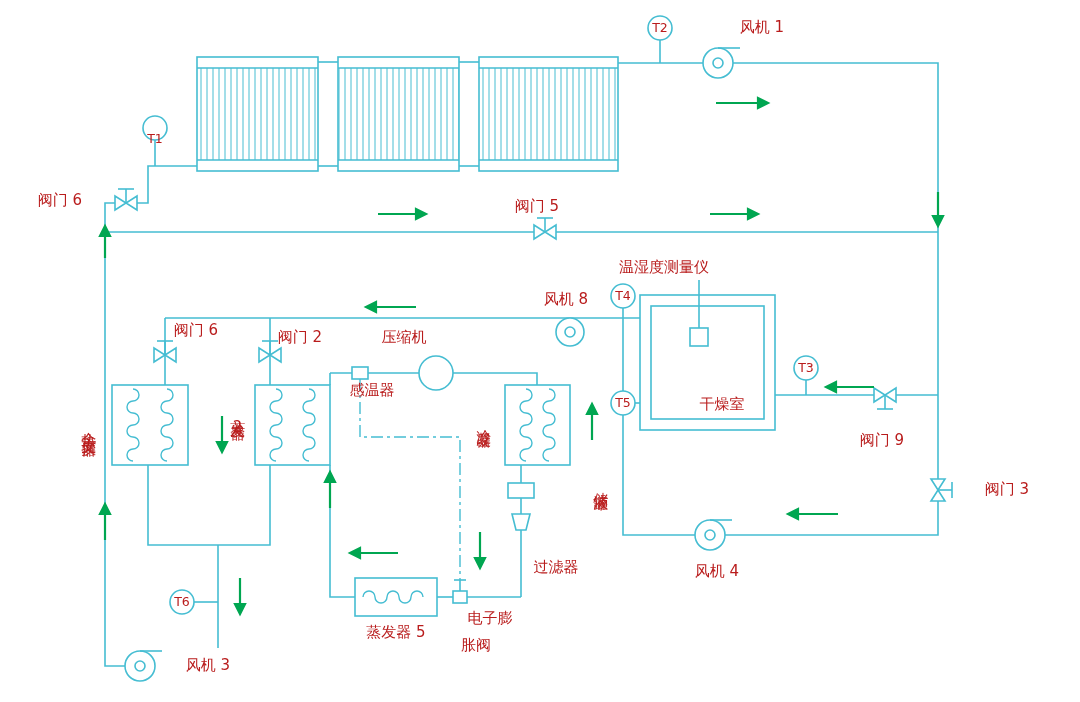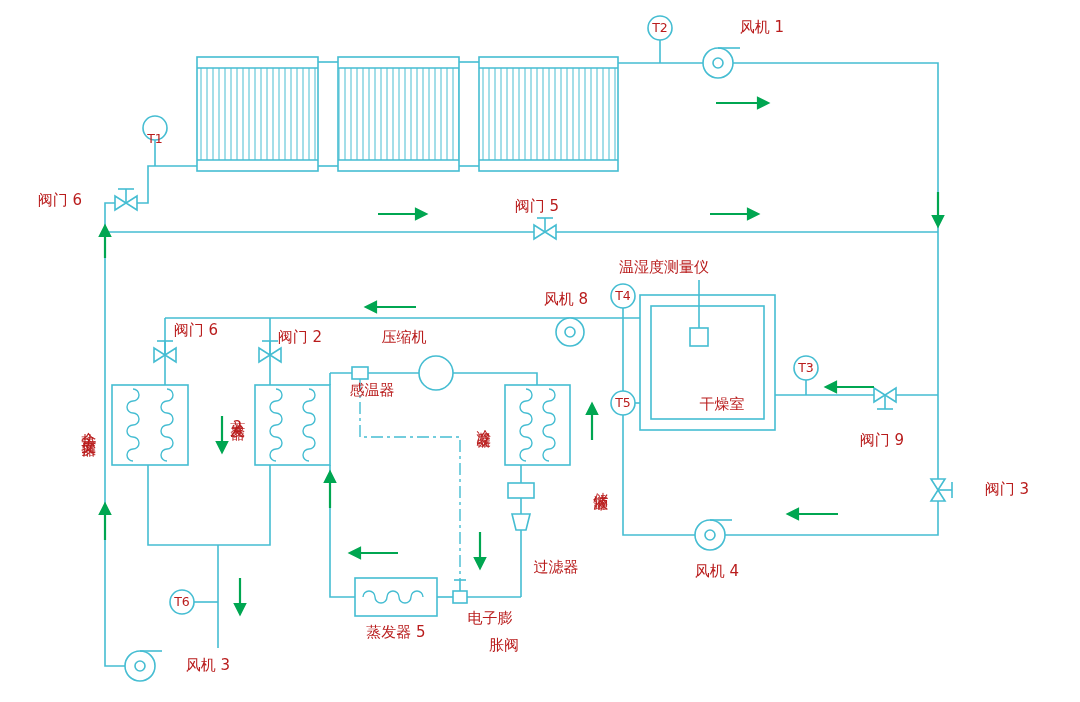--- a/index.html
+++ b/index.html
@@ -270,20 +270,20 @@
   <div class="lbl" style="left:882px;top:441px">阀门 9</div>
   <div class="lbl" style="left:537px;top:207px">阀门 5</div>
   <div class="lbl" style="left:60px;top:201px">阀门 6</div>
 
   <div class="lbl" style="left:404px;top:338px">压缩机</div>
   <div class="lbl" style="left:372px;top:391px">感温器</div>
   <div class="lbl vlbl" style="left:483px;top:421px">冷凝器</div>
   <div class="lbl vlbl" style="left:600px;top:484px">储液罐</div>
   <div class="lbl" style="left:556px;top:568px">过滤器</div>
   <div class="lbl" style="left:490px;top:619px">电子膨</div>
-  <div class="lbl" style="left:504px;top:646px">胀阀</div>
+  <div class="lbl" style="left:476px;top:646px">胀阀</div>
   <div class="lbl" style="left:396px;top:633px">蒸发器 5</div>
   <div class="lbl vlbl" style="left:237px;top:424px">蒸发器2</div>
   <div class="lbl vlbl" style="left:88px;top:427px">全热交换器</div>
   <div class="lbl" style="left:722px;top:405px">干燥室</div>
   <div class="lbl" style="left:664px;top:268px">温湿度测量仪</div>
 
 </div>
 
 </body></html>

